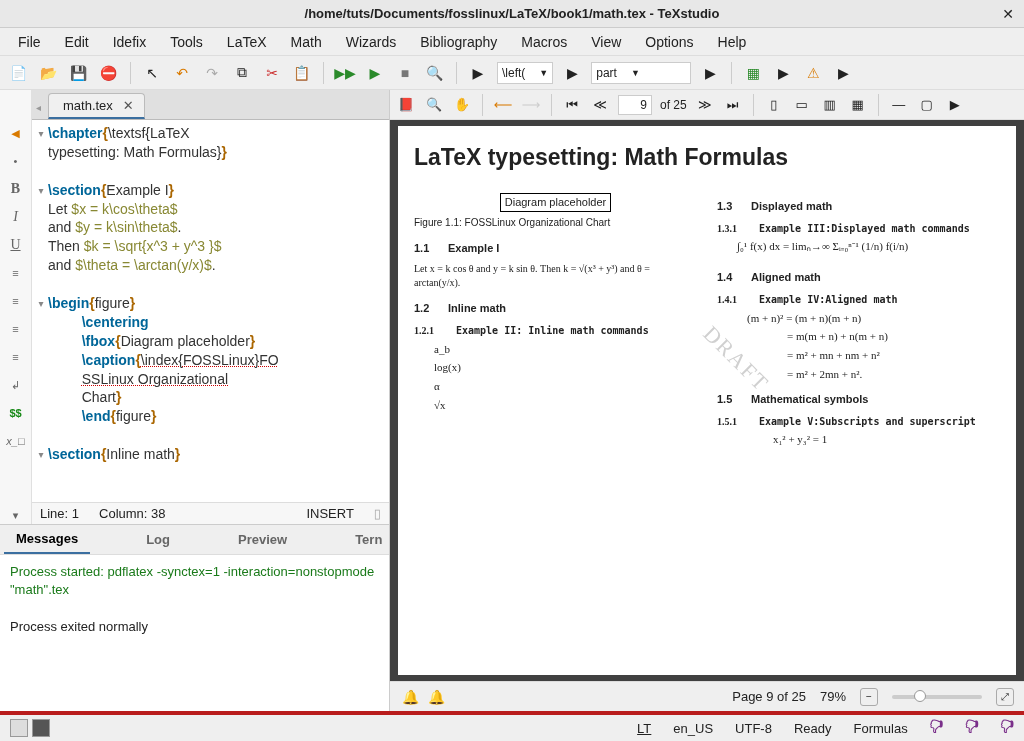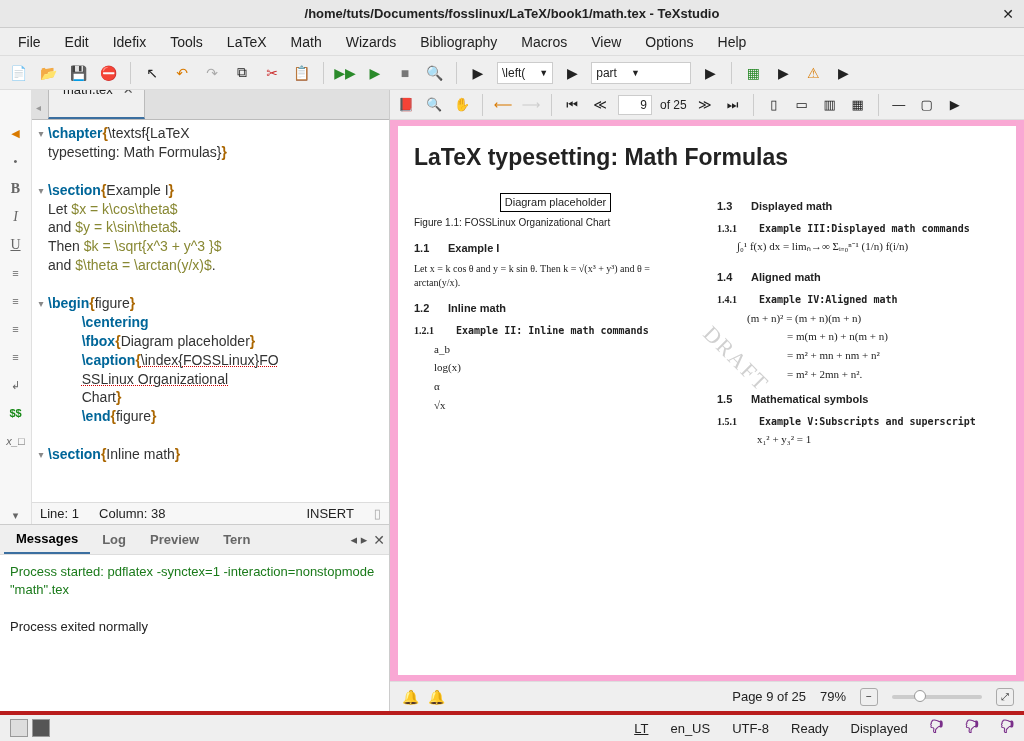--- a/index.html
+++ b/index.html
@@ -26,50 +26,50 @@
 .left { width: 390px; display: flex; flex-direction: column; border-right: 1px solid #ccc; background: #fff;}
 .right { flex: 1; display: flex; flex-direction: column; background: #fff; }
 
 
 .editor-wrap { flex: 1; display: flex; overflow: hidden; }
 .gutter { width: 32px; background: #f7f7f7; border-right: 1px solid #e0e0e0; display: flex; flex-direction: column; align-items: center; padding-top: 34px; gap: 10px; }
 .gutter .g { font-size: 11px; color: #666; cursor: pointer; height:18px; display:flex;align-items:center;justify-content:center;width:100%;}
 .editor-col { flex:1; display:flex; flex-direction:column; overflow:hidden; }
 .tabbar { height: 30px; background: #e0e0e0; display: flex; align-items: flex-end; padding-left: 4px; border-bottom: 1px solid #bbb; }
 .tabbar .arrowslot { width:12px; font-size:10px; color:#999; padding-bottom:6px; }
-.tab { background: #d5d5d5; border: 1px solid #bbb; border-bottom: none; border-radius: 4px 4px 0 0; padding: 4px 10px 20px 14px; display: flex; align-items: center; gap: 10px; font-size: 13px; }
+.tab { background: #d5d5d5; border: 1px solid #bbb; border-bottom: none; border-radius: 4px 4px 0 0; padding: 4px 10px 4px 14px; display: flex; align-items: center; gap: 10px; font-size: 13px; }
 .tab.active { background: #f0f0f0; border-bottom: 2px solid #3b6fa0; }
 .tab .x { font-size: 13px; color: #555; cursor:pointer;}
 .code { flex:1; font-family: "DejaVu Sans Mono", monospace; font-size: 14px; line-height: 1.35; padding: 4px 6px 4px 2px; overflow: hidden; white-space: pre; color: #333; }
 .fold { display:inline-block; width: 14px; color:#888; font-size:10px; text-align:center; vertical-align:middle;}
 .cmd { color: #006699; font-weight: bold; }
 .brace { color: #aa6600; font-weight: bold;}
 .arg { color: #333; }
 .math { color: #888833; }
 .txt { color:#333;}
 .underl { text-decoration: underline dotted #c00; text-decoration-thickness:1px; }
 
 .statusline { height: 22px; border-top: 1px solid #ddd; display: flex; align-items: center; padding: 0 8px; gap: 20px; font-size: 13px; background:#f7f7f7;}
 
 
 .bottom-pane { height: 187px; border-top: 1px solid #ccc; display: flex; flex-direction: column; background:#fff;}
-.bp-tabs { height: 30px; display: flex; align-items: center; border-bottom: 1px solid #ddd; background:#efefef; padding:0 4px;}
+.bp-tabs { height: 30px; display: flex; align-items: center; border-bottom: 1px solid #ddd; background:#efefef; padding:0 4px;gap:44px;}
 .bp-tab { padding: 6px 12px; font-size: 13px; font-weight: bold; color: #666; cursor:pointer;}
 .bp-tab.active { color: #000; border-bottom: 2px solid #3b6fa0; }
 .bp-nav { margin-left:auto; display:flex; gap:6px; align-items:center; color:#555;}
 .bp-body { flex:1; padding: 8px 10px; font-size: 13px; line-height:1.4; }
 .bp-body .green { color: #1a7a1a; }
 
 
 .pv-toolbar { height: 30px; background: #efefef; border-bottom: 1px solid #ddd; display: flex; align-items: center; padding: 0 6px; gap: 8px; }
 .pv-toolbar .tb { width:20px; height:20px; font-size:13px;}
 .pagebox { width: 34px; height: 20px; border:1px solid #ccc; background:#fff; text-align:right; padding:0 4px; font-size:12px; line-height:18px;}
 
 
-.pv-area { flex:1; background:#f9a8d4; overflow:hidden; position:relative; padding: 6px 8px;}
+.pv-area { flex:1; background:#404040; overflow:hidden; position:relative; padding: 6px 8px;}
 .page { background:#fff; width: 100%; height: 100%; padding: 18px 16px; position:relative; font-family: Georgia, serif; color:#222; display:flex; flex-direction:column;}
 .page h1 { font-size: 23px; font-weight: bold; margin-bottom: 16px; font-family: sans-serif;}
 .cols { display:flex; gap: 20px; flex:1; overflow:hidden;}
 .col { flex:1; font-size: 11px; line-height:1.35;}
 .col h2 { font-size: 11px; font-weight:bold; margin: 12px 0 6px; font-family:serif;}
 .col h3 { font-size: 10px; font-weight:bold; margin: 8px 0 4px; font-family:"DejaVu Sans Mono",monospace;}
 .secnum { display:inline-block; width: 34px; }
 .subsecnum { display:inline-block; width: 42px; font-family:serif; font-weight:bold;}
 .fbox { border:1px solid #000; display:inline-block; padding:1px 4px; font-size:11px;}
 .small { font-size: 10px; }
@@ -282,21 +282,21 @@
             <h3><span class="subsecnum">1.3.1</span><span class="mono">Example III:Displayed math commands</span></h3>
             <div class="eq">∫₀¹ f(x) dx = limₙ→∞ Σᵢ₌₀ⁿ⁻¹ (1/n) f(i/n)</div>
             <h2 style="margin-top:16px"><span class="secnum">1.4</span><span>Aligned math</span></h2>
             <h3><span class="subsecnum">1.4.1</span><span class="mono">Example IV:Aligned math</span></h3>
             <div class="eq" style="margin-left:30px">(m + n)² = (m + n)(m + n)</div>
             <div class="eq" style="margin-left:70px">= m(m + n) + n(m + n)</div>
             <div class="eq" style="margin-left:70px">= m² + mn + nm + n²</div>
             <div class="eq" style="margin-left:70px">= m² + 2mn + n².</div>
             <h2 style="margin-top:10px"><span class="secnum">1.5</span><span>Mathematical symbols</span></h2>
             <h3><span class="subsecnum">1.5.1</span><span class="mono">Example V:Subscripts and superscript</span></h3>
-            <div class="eq" style="margin-left:40px">x₁² + y₃² = 1</div>
+            <div class="eq" style="margin-left:56px">x₁² + y₃² = 1</div>
           </div>
         </div>
       </div>
     </div>
 
     <div class="pv-footer">
       <div class="left-icons">
         <span class="tb" style="color:#999">🔔</span>
         <span class="tb" style="color:#999">🔔</span>
       </div>
@@ -314,17 +314,17 @@
 <div class="app-status">
   <div class="lefticons">
     <span class="b light"></span>
     <span class="b"></span>
   </div>
   <span class="spacer"></span>
   <span style="text-decoration:underline">LT</span>
   <span>en_US</span>
   <span>UTF-8</span>
   <span>Ready</span>
-  <span>Displayed</span>
+  <span>Formulas</span>
   <span class="ic">🖓</span>
   <span class="ic">🖓</span>
   <span class="ic">🖓</span>
 </div>
 
 </body></html>

